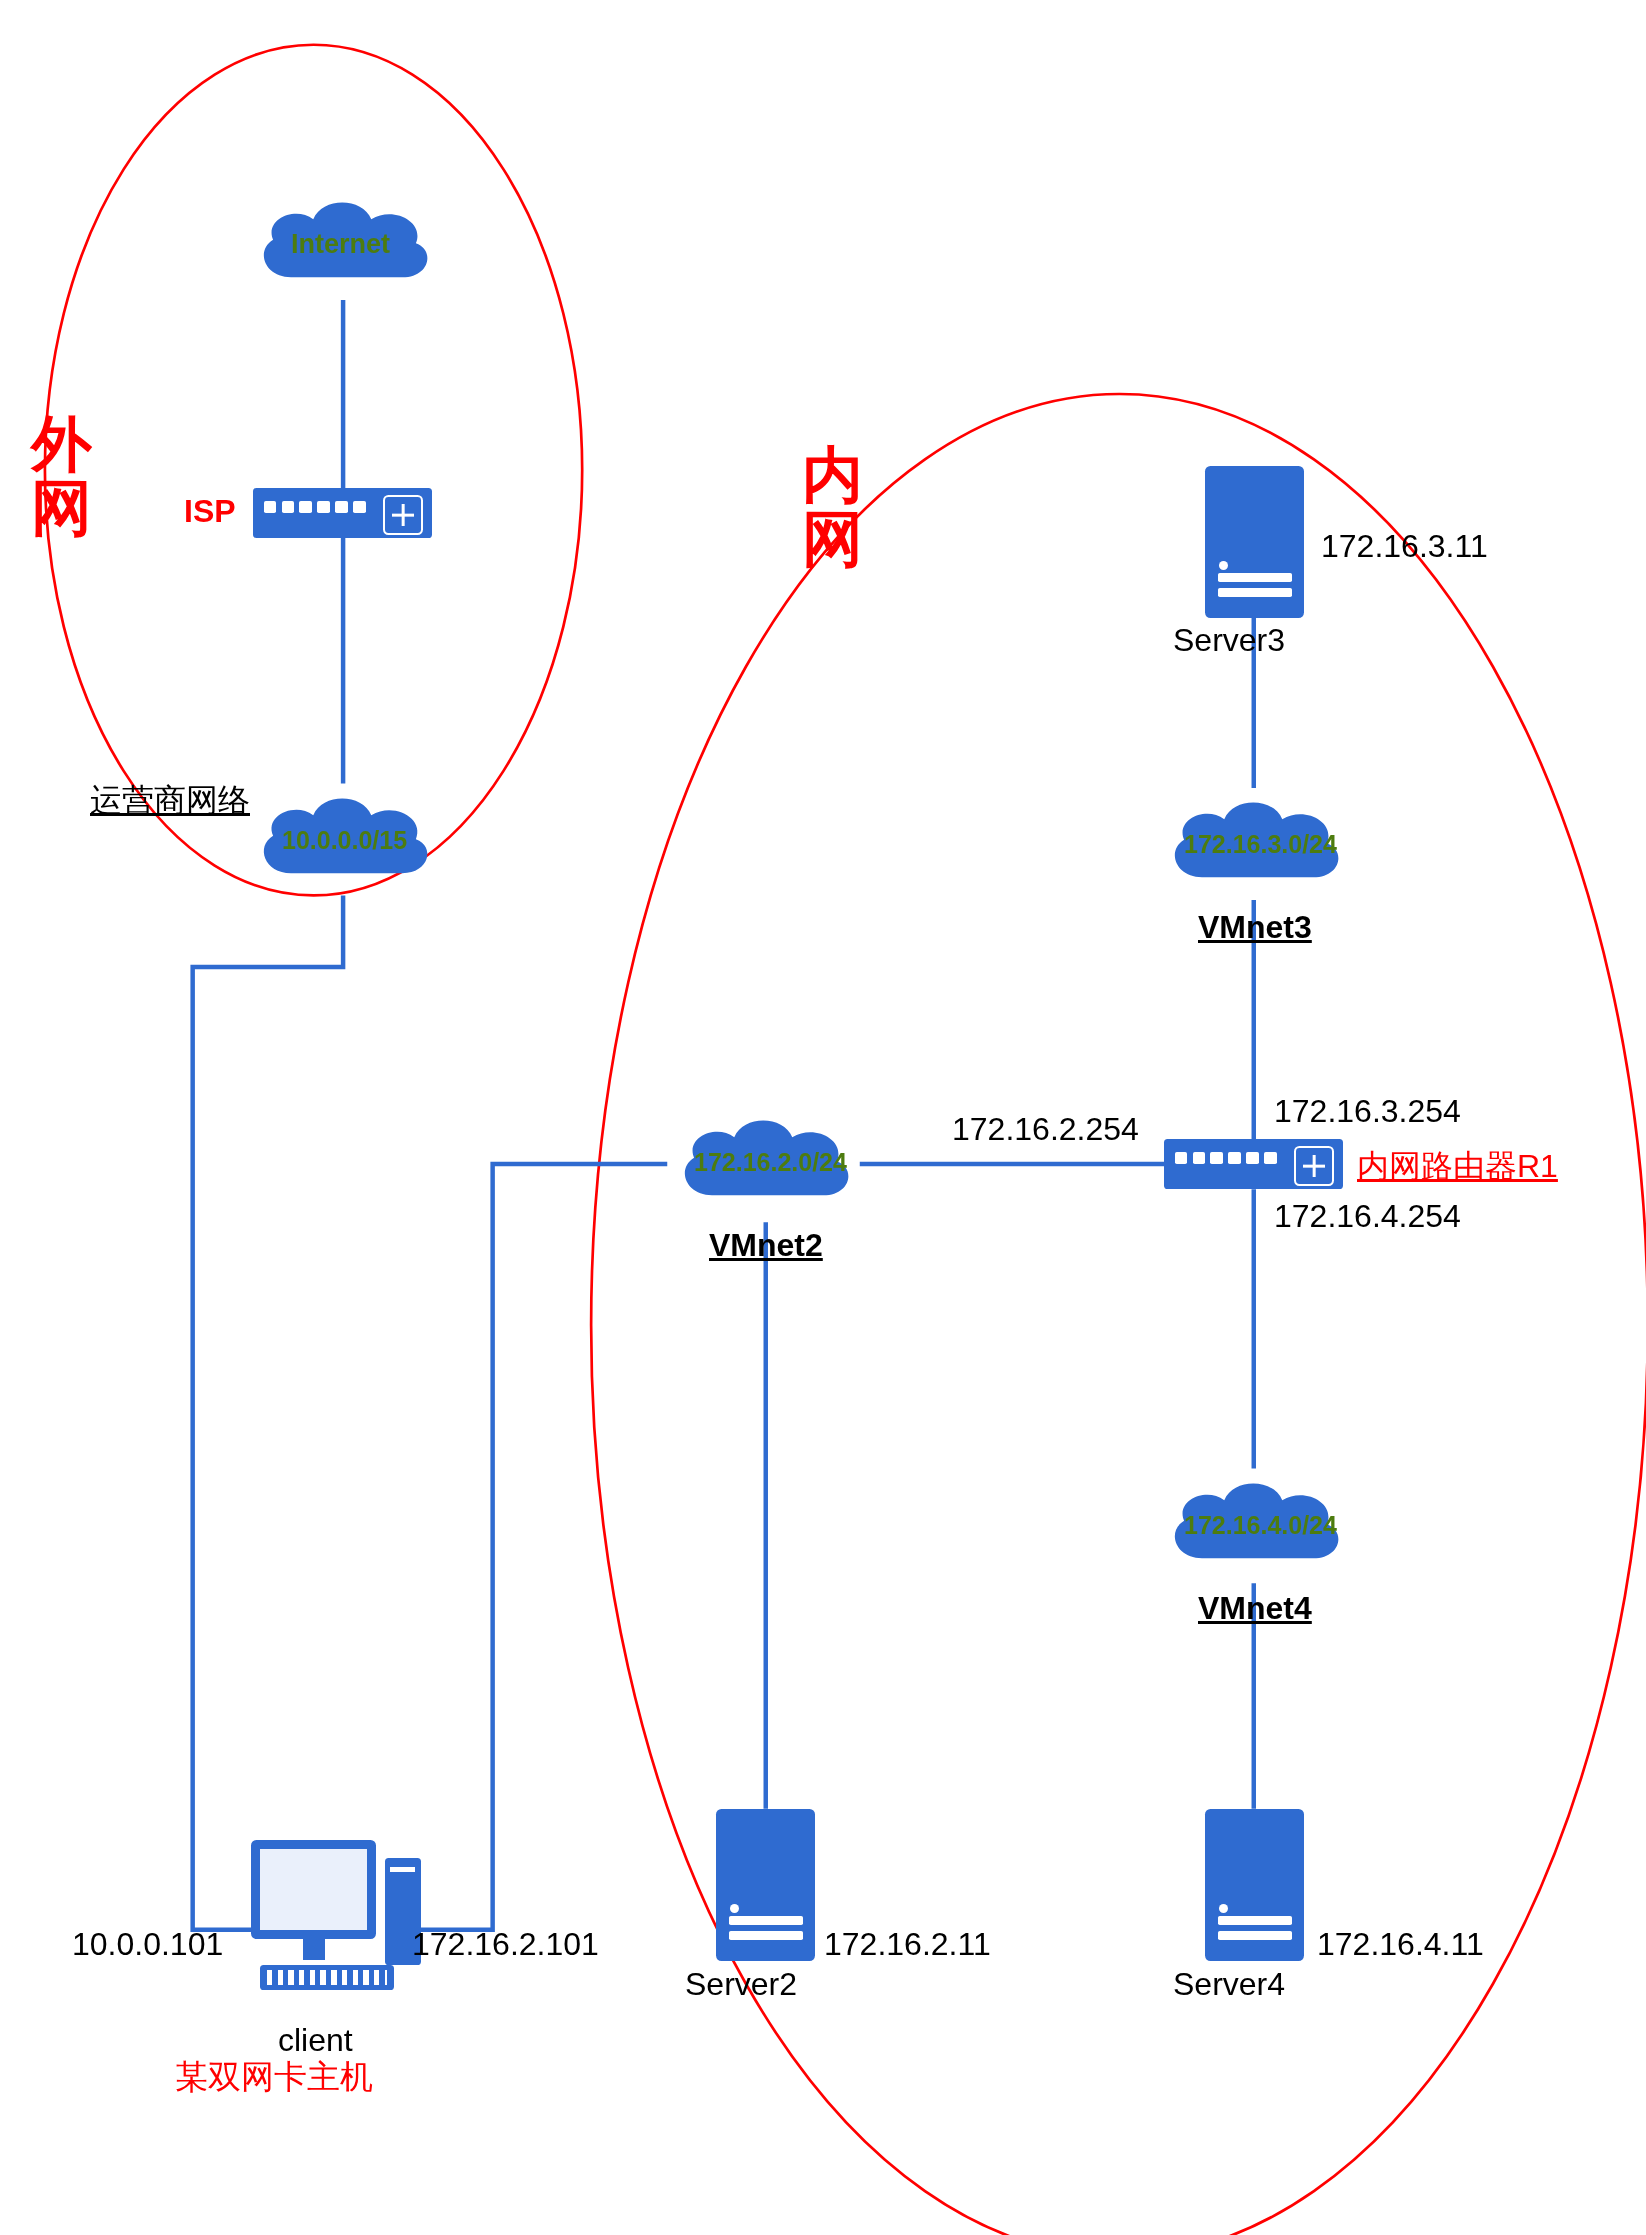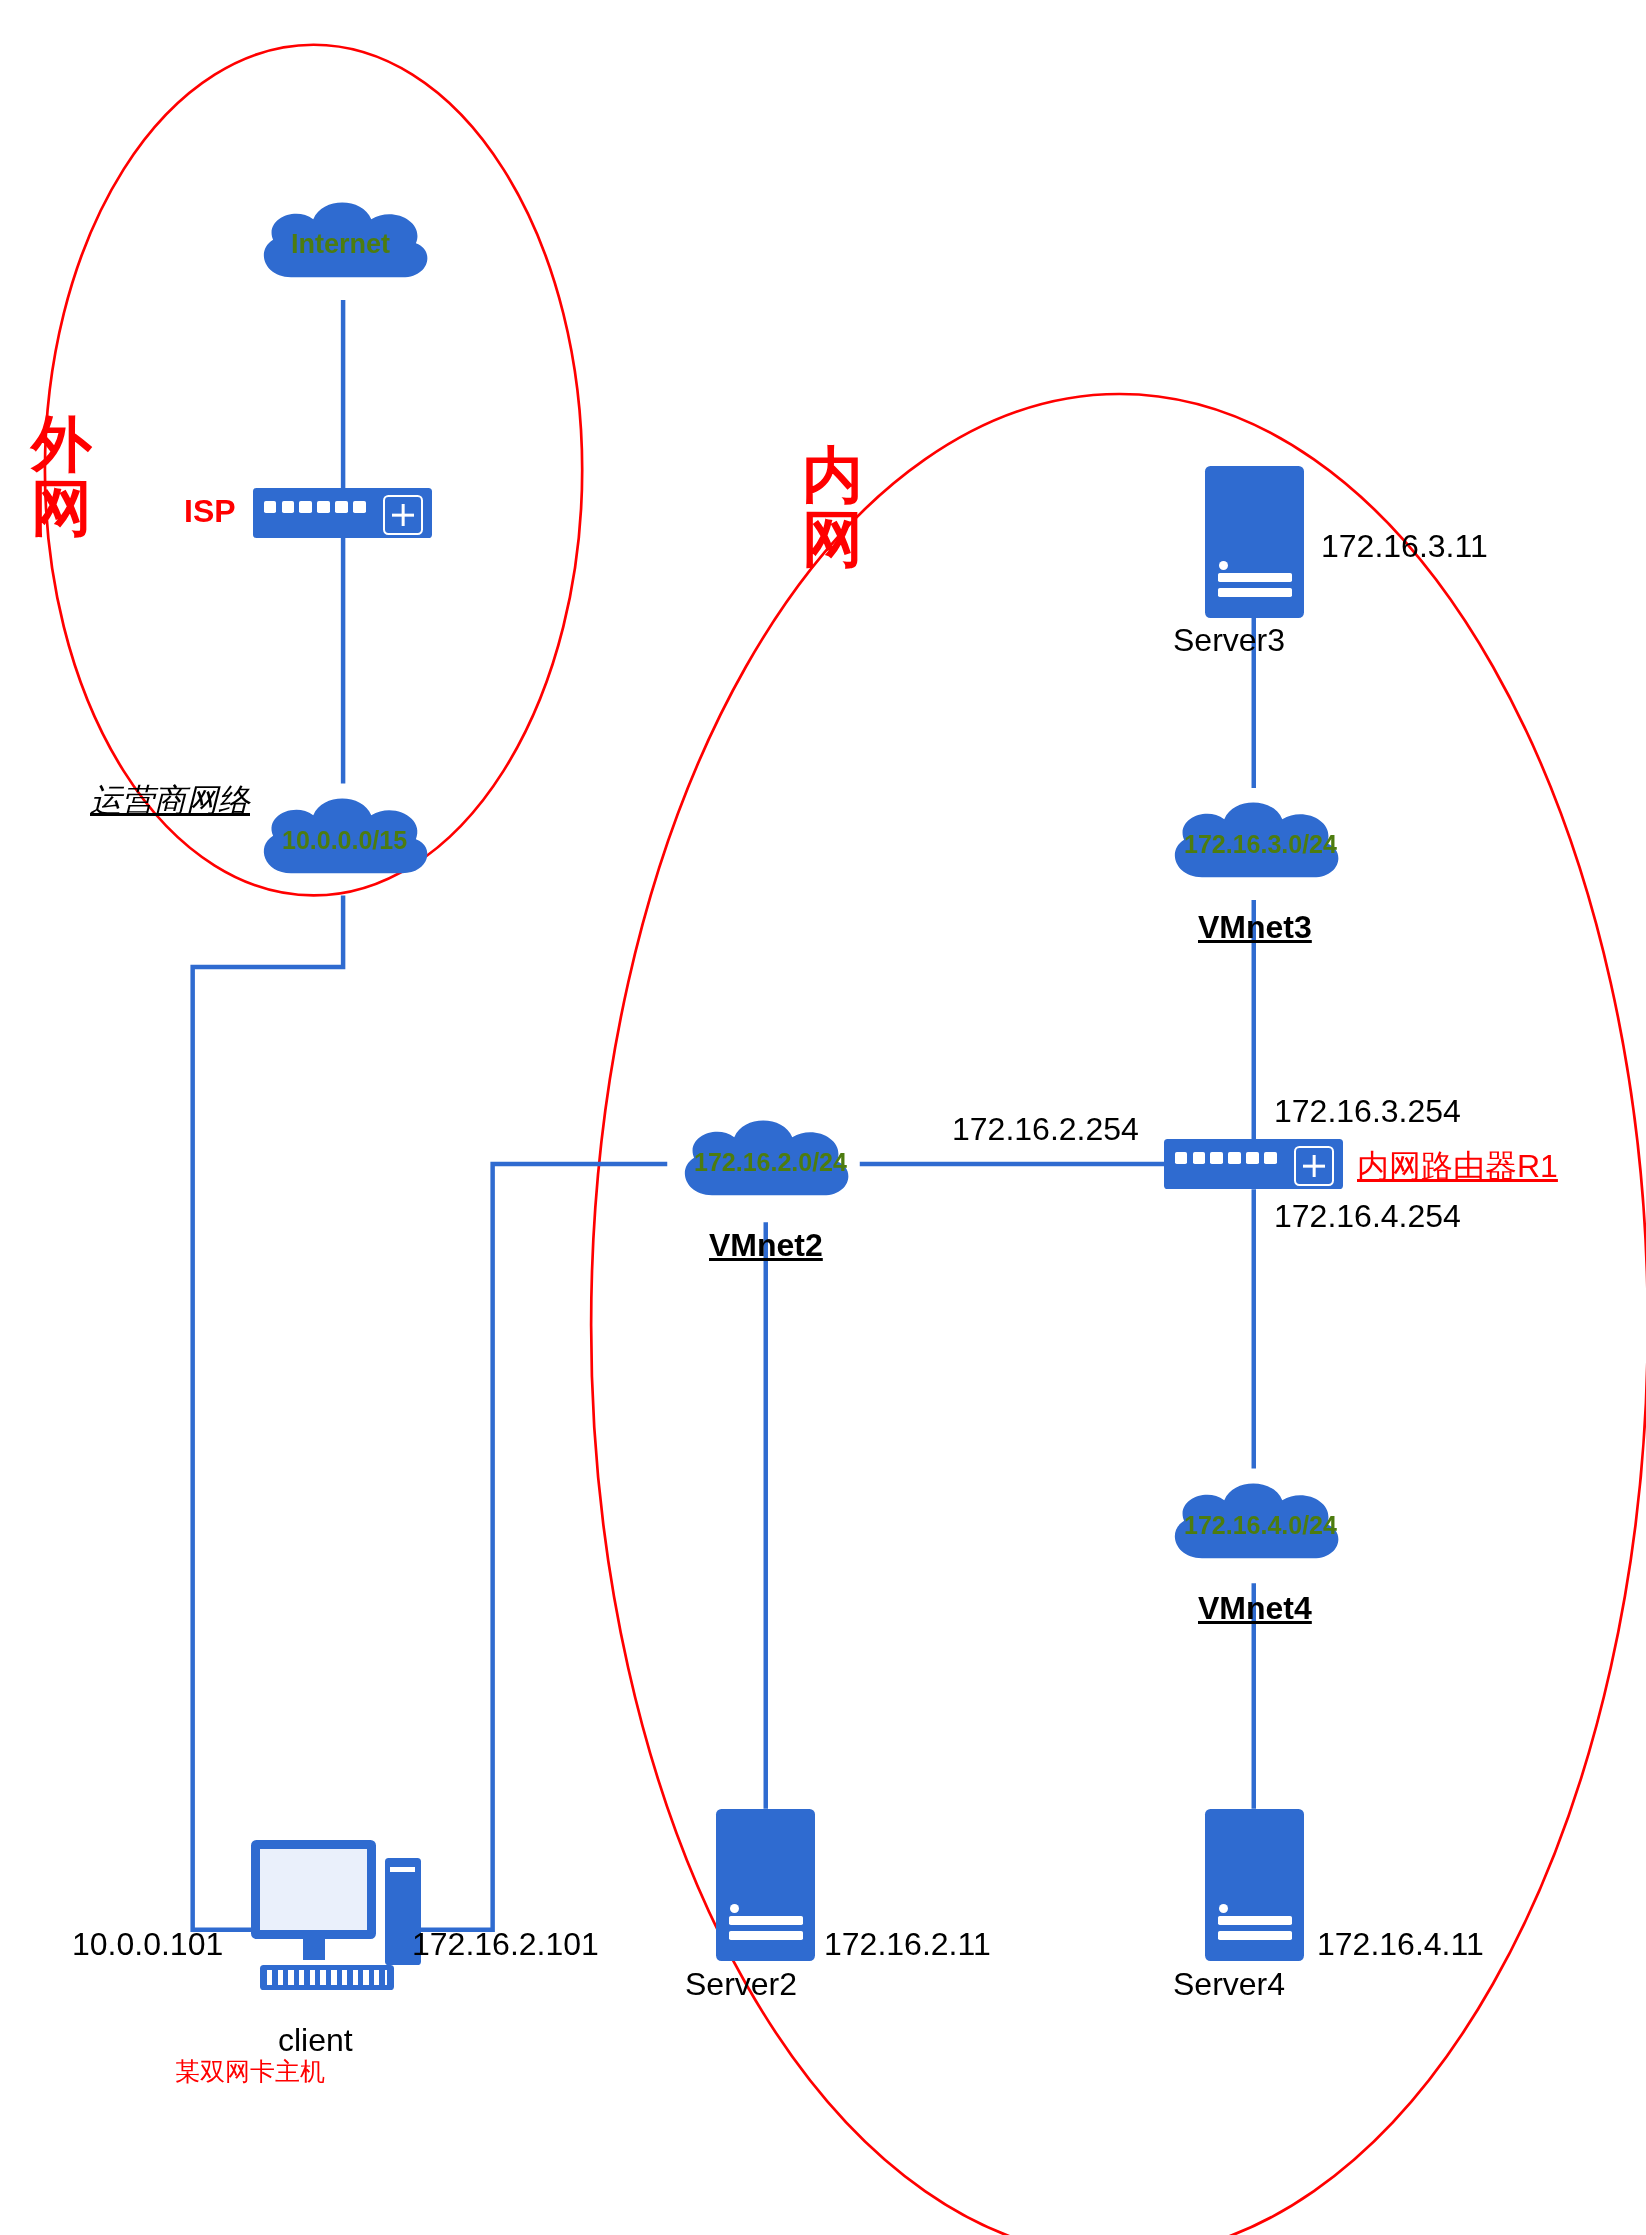--- a/index.html
+++ b/index.html
@@ -145,21 +145,21 @@
         <span></span>
         <span></span>
         <span></span>
         <span></span>
         <span></span>
       </div>
     <div class="arrowbox"></div>
   </div>
   <div class="label red" style="left:184px; top:493px; font-weight:600;">ISP</div>
 
-  <div class="label u" style="left:90px; top:779px;font-style:italic;">运营商网络</div>
+  <div class="label u" style="left:90px; top:779px;">运营商网络</div>
   <div class="cloud" style="left:246px; top:784px;">
     <svg viewBox="0 0 220 130" width="197" height="116">
         <use href="#cloudshape"></use>
       </svg>
   </div>
   <div class="label white" style="left:282px; top:826px; font-size:25px;">10.0.0.0/15</div>
 
   <div class="cloud" style="left:667px; top:1106px;">
     <svg viewBox="0 0 220 130" width="197" height="116">
         <use href="#cloudshape"></use>
@@ -226,16 +226,16 @@
 
   <div class="pc" style="left:251px; top:1840px;">
     <div class="tower"></div>
     <div class="monitor"></div>
     <div class="stand"></div>
     <div class="kb"></div>
   </div>
   <div class="label" style="left:278px; top:2006px;margin-top:16px;">client</div>
   <div class="label" style="left:72px; top:1926px;">10.0.0.101</div>
   <div class="label" style="left:412px; top:1926px;">172.16.2.101</div>
-  <div class="label red" style="left:175px; top:2055px; font-size:25px;">某双网卡主机</div>
+  <div class="label red" style="left:175px; top:2055px; font-size:33px;">某双网卡主机</div>
 
 </div>
 
 
 </body></html>

